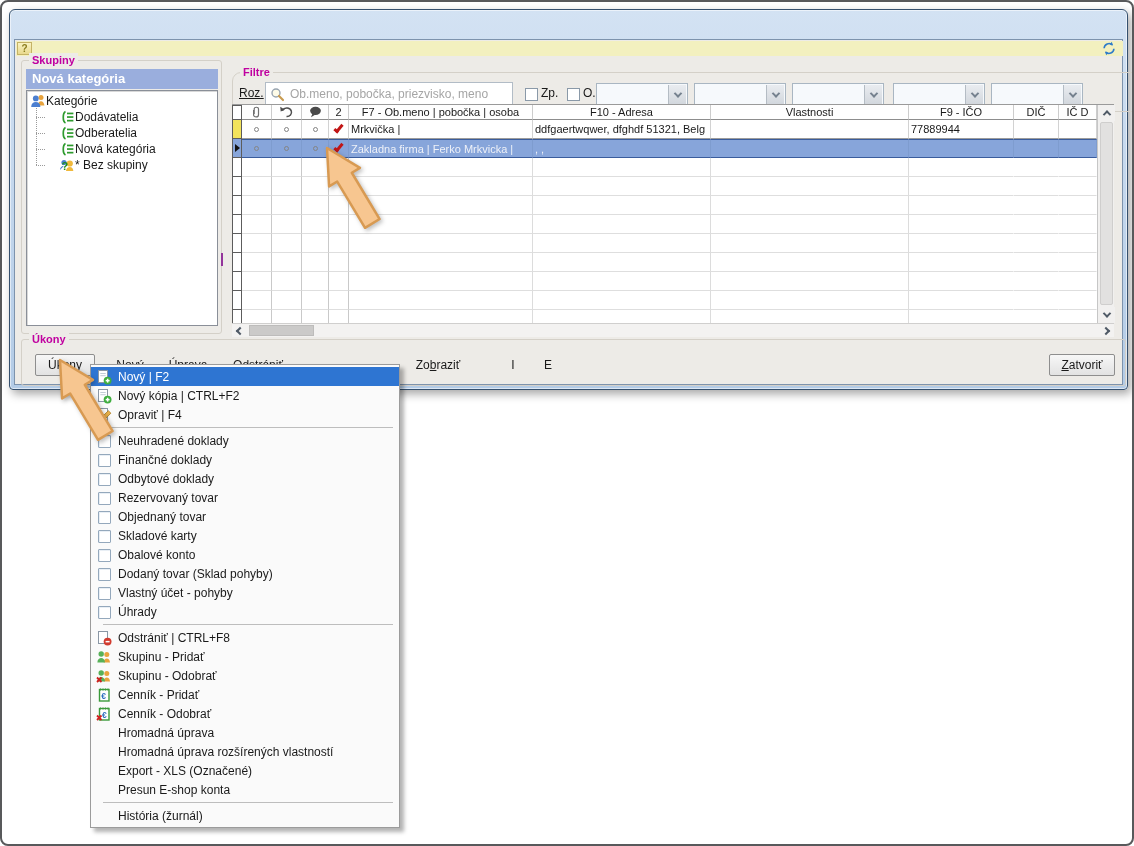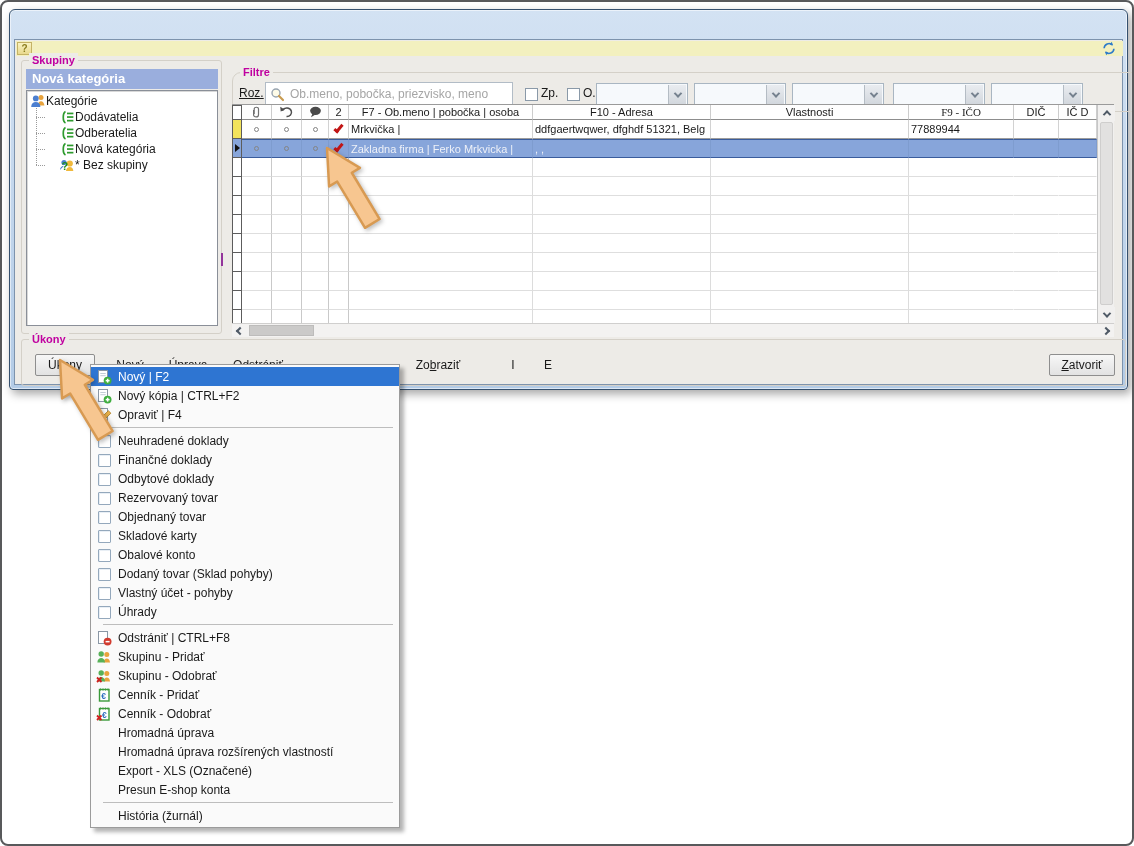--- a/index.html
+++ b/index.html
@@ -267,21 +267,21 @@
               <div class="hcell" style="width: 27px; flex: 0 0 27px;">
                 <svg width="13" height="12" viewBox="0 0 13 12">
                   <ellipse cx="6.5" cy="4.8" rx="5.4" ry="4.1" fill="#4a4a4a"></ellipse>
                   <path d="M3.4 7.7L2 11.3 6.4 8.6z" fill="#4a4a4a"></path>
                 </svg>
               </div>
               <div class="hcell" style="width: 20px; flex: 0 0 20px;">2</div>
               <div class="hcell" style="width: 184px; flex: 0 0 184px;">F7 - Ob.meno | pobočka | osoba</div>
               <div class="hcell" style="width: 178px; flex: 0 0 178px;">F10 - Adresa</div>
               <div class="hcell" style="width: 198px; flex: 0 0 198px;">Vlastnosti</div>
-              <div class="hcell" style="width: 105px; flex: 0 0 105px; font-family: Liberation Serif, serif;">F9 - IČO</div>
+              <div class="hcell" style="width: 105px; flex: 0 0 105px;">F9 - IČO</div>
               <div class="hcell" style="width: 45px; flex: 0 0 45px;">DIČ</div>
               <div class="hcell" style="width: 38px; flex: 0 0 38px;">IČ D</div>
             </div>
             <div class="trow">
               <div class="ind yellow"></div>
               <div class="cell c1 nar cicon" style="width: 30px; flex: 0 0 30px;">
                 <span class="ring"></span>
               </div>
               <div class="cell c2 nar cicon" style="width: 30px; flex: 0 0 30px;">
                 <span class="ring"></span>

